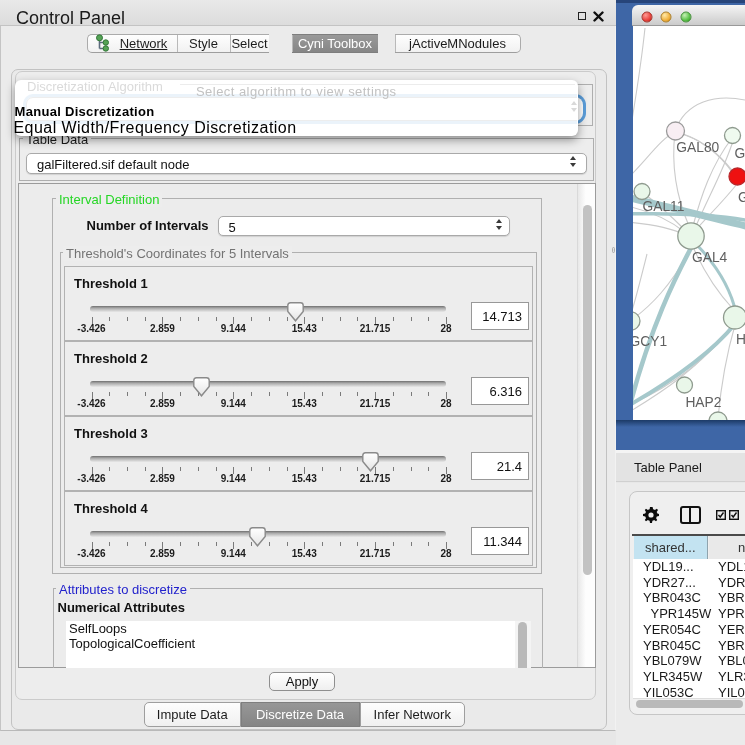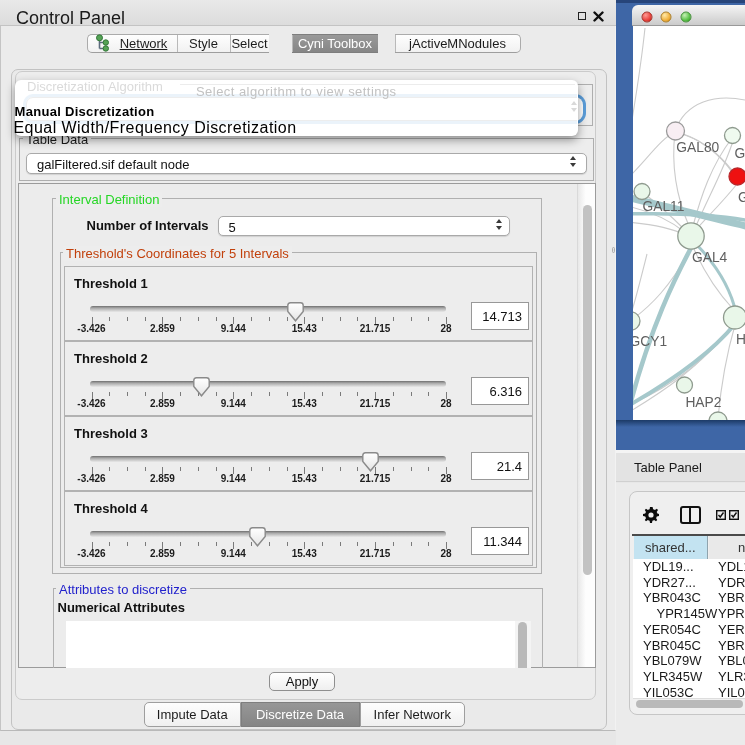--- a/index.html
+++ b/index.html
@@ -111,21 +111,21 @@
 <div class="fslab" style="left:56px;top:191.5px;color:#25d625;">Interval Definition</div>
 <div style="position:absolute;left:86.5px;top:217.5px;font-size:13px;font-weight:bold;color:#111;">Number of Intervals</div>
 <div class="combo" style="left:217.5px;top:216px;width:292.5px;height:20px;">
     <div class="ctext" style="top:2.5px;">5</div>
   </div>
 <div class="stepper" style="left:496px;top:219px;">
     <div class="up"></div>
     <div class="dn"></div>
   </div>
 <div class="fs" style="left:59.5px;top:251.5px;width:477.5px;height:316px;border-color:#b0b0b0;"></div>
-<div class="fslab" style="left:63px;top:245.5px;color:#c2410c;">Threshold's Coordinates for 5 Intervals</div>
+<div class="fslab" style="left:63px;top:245.5px;color:#737373;">Threshold's Coordinates for 5 Intervals</div>
 <svg width="0" height="0" style="position:absolute">
     <defs>
 <linearGradient id="thumbgrad" x1="0" y1="0" x2="0" y2="1">
 <stop offset="0" stop-color="#ffffff"></stop>
         <stop offset="0.5" stop-color="#f2f2f2"></stop>
         <stop offset="1" stop-color="#e4e4e4"></stop>
 </linearGradient>
     </defs>
   </svg>
 <div class="tpanel" style="top:266.0px">
@@ -265,20 +265,22 @@
 <div class="ticklab" style="left:351.0px">28</div>
 <svg class="thumb" style="left:184.0px" width="17" height="20" viewBox="0 0 17 20">
       <path d="M 3.5 0.8 L 13.5 0.8 Q 16.2 0.8 16.2 3.5 L 16.2 9.5 L 8.5 18.8 L 0.8 9.5 L 0.8 3.5 Q 0.8 0.8 3.5 0.8 Z" fill="url(#thumbgrad)" stroke="#8a8a8a" stroke-width="1.4"></path>
     </svg>
 <div class="vbox">11.344</div>
 </div>
 <div style="position:absolute;left:52.5px;top:588px;width:490px;height:79.5px;border:1px solid #b0b0b0;border-bottom:none;"></div>
 <div class="fslab" style="left:56px;top:582px;color:#2222cc;background:#ececec;">Attributes to discretize</div>
 <div style="position:absolute;left:57.5px;top:600px;font-size:13px;font-weight:bold;color:#111;">Numerical Attributes</div>
 <div id="numlist">
+    <div>SelfLoops</div>
+    <div>TopologicalCoefficient</div>
   </div>
 <div id="listsb">
     <div class="th"></div>
   </div>
 <div class="btn" style="left:269px;top:672px;width:66px;height:19px;line-height:18px;">Apply</div>
 <div class="btab" style="left:144px;width:96.5px;border-radius:5px 0 0 5px;">Impute Data</div>
 <div class="btab sel" style="left:240.5px;width:119px;">Discretize Data</div>
 <div class="btab" style="left:359.5px;width:105.5px;border-radius:0 5px 5px 0;">Infer Network</div>
 <div id="bluebg"></div>
 <div id="bluetop"></div>
@@ -363,21 +365,21 @@
 <div style="position:absolute;left:2.5px;top:42.5px;width:128px;height:2px;background:#4a4a4a;"></div>
 <div class="hdr" style="left:4px;top:44.5px;width:74.5px;background:#c3e3f1;border-right:1px solid #8fa3ad;text-align:center;line-height:24px;">shared...</div>
 <div class="hdr" style="left:79.5px;top:44.5px;width:51px;background:#e9e9e9;line-height:24px;padding-left:29px;">na</div>
 <div style="position:absolute;left:3px;top:67.5px;width:128px;height:139px;background:#fff;overflow:hidden;">
 <div class="trow" style="left:10.5px;top:0.0px;">YDL19...</div>
 <div class="trow" style="left:85.5px;top:0.0px;">YDL1</div>
 <div class="trow" style="left:10.5px;top:15.7px;">YDR27...</div>
 <div class="trow" style="left:85.5px;top:15.7px;">YDR2</div>
 <div class="trow" style="left:10.5px;top:31.4px;">YBR043C</div>
 <div class="trow" style="left:85.5px;top:31.4px;">YBR0</div>
-<div class="trow" style="left:24px;top:47.1px;">YPR145W</div>
+<div class="trow" style="left:18px;top:47.1px;">YPR145W</div>
 <div class="trow" style="left:85.5px;top:47.1px;">YPR1</div>
 <div class="trow" style="left:10.5px;top:62.8px;">YER054C</div>
 <div class="trow" style="left:85.5px;top:62.8px;">YER0</div>
 <div class="trow" style="left:10.5px;top:78.5px;">YBR045C</div>
 <div class="trow" style="left:85.5px;top:78.5px;">YBR0</div>
 <div class="trow" style="left:10.5px;top:94.2px;">YBL079W</div>
 <div class="trow" style="left:85.5px;top:94.2px;">YBL0</div>
 <div class="trow" style="left:10.5px;top:109.9px;">YLR345W</div>
 <div class="trow" style="left:85.5px;top:109.9px;">YLR3</div>
 <div class="trow" style="left:10.5px;top:125.6px;">YIL053C</div>

